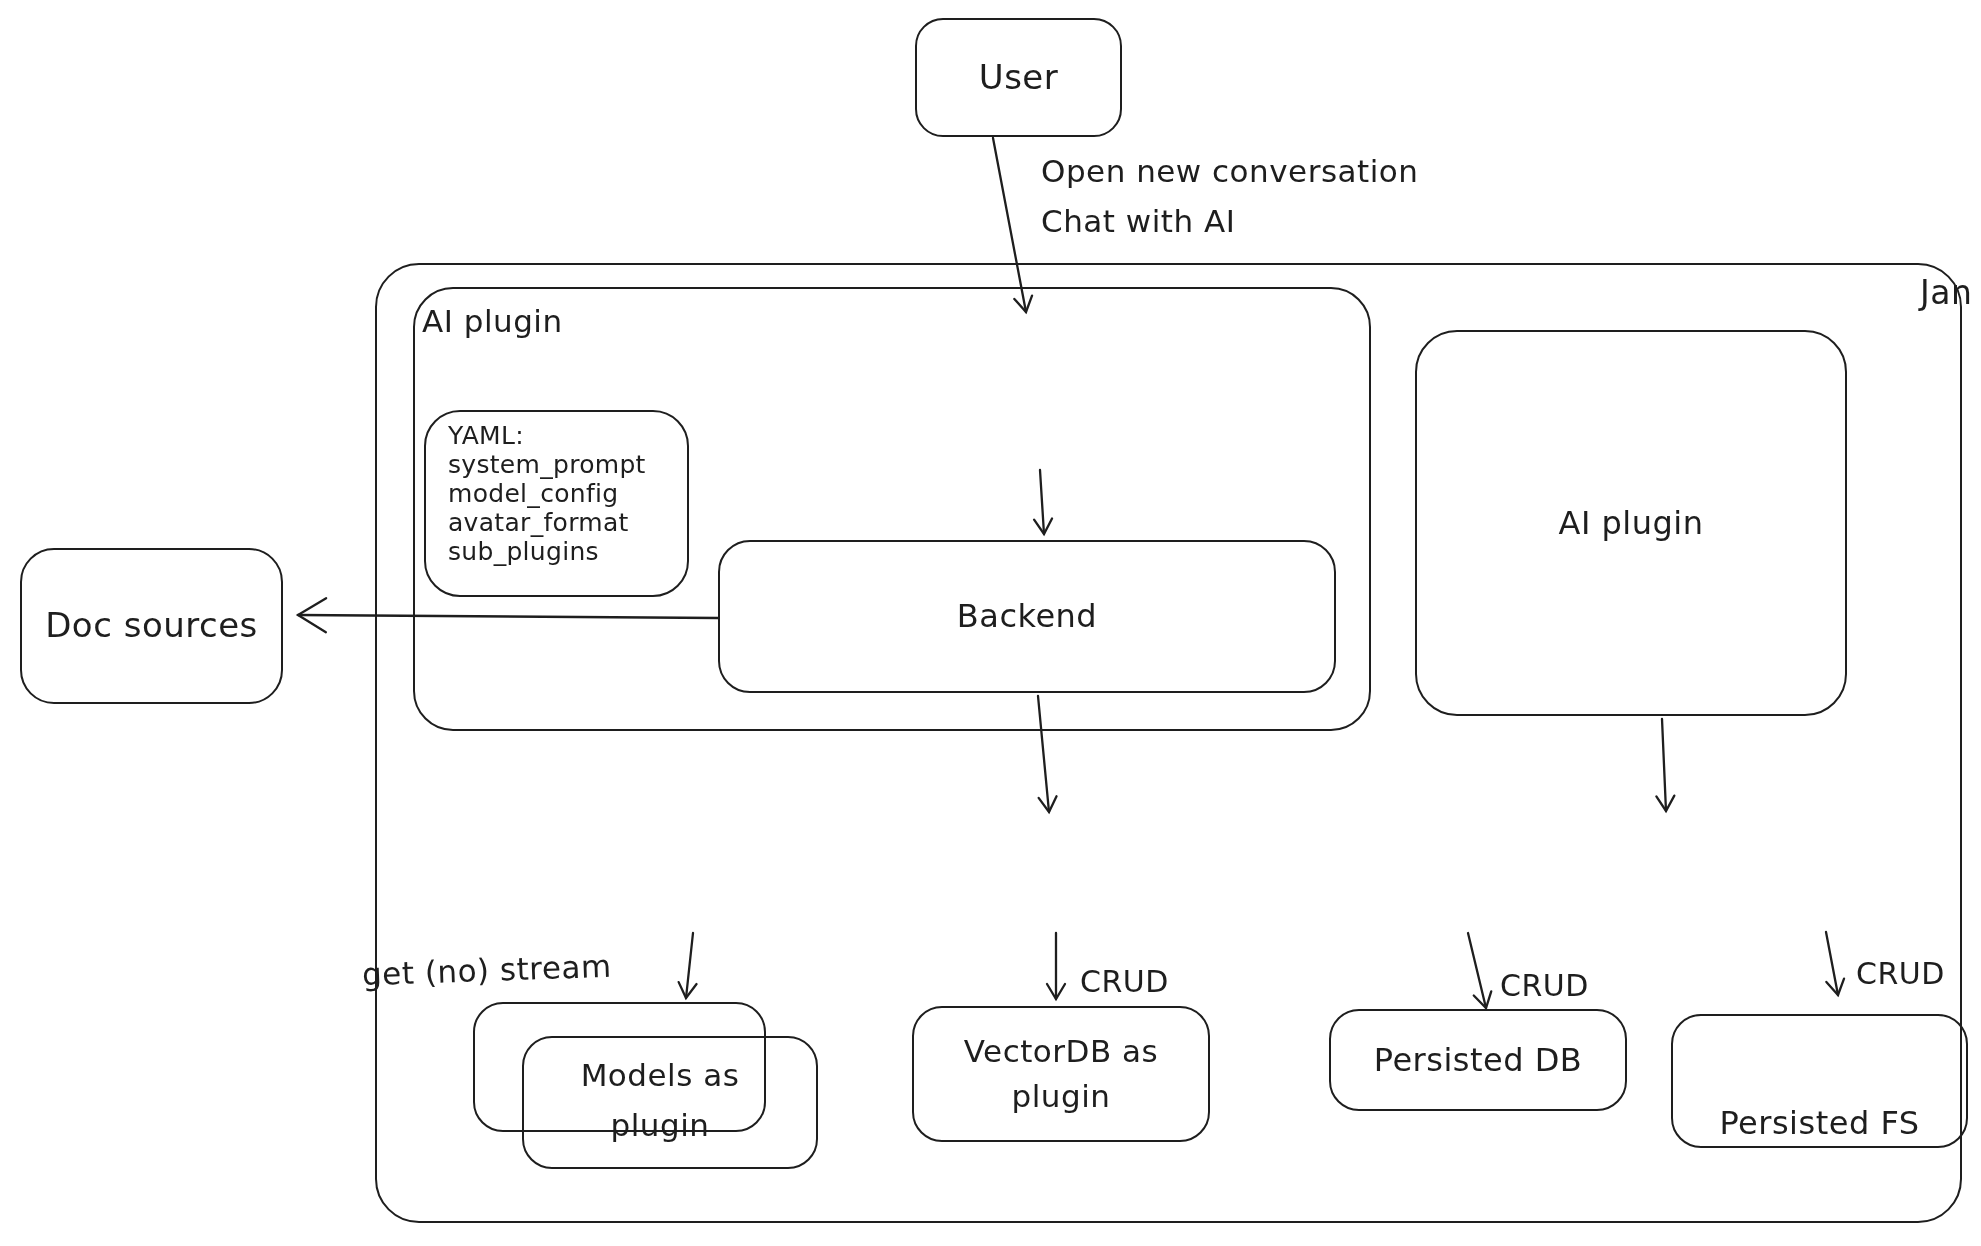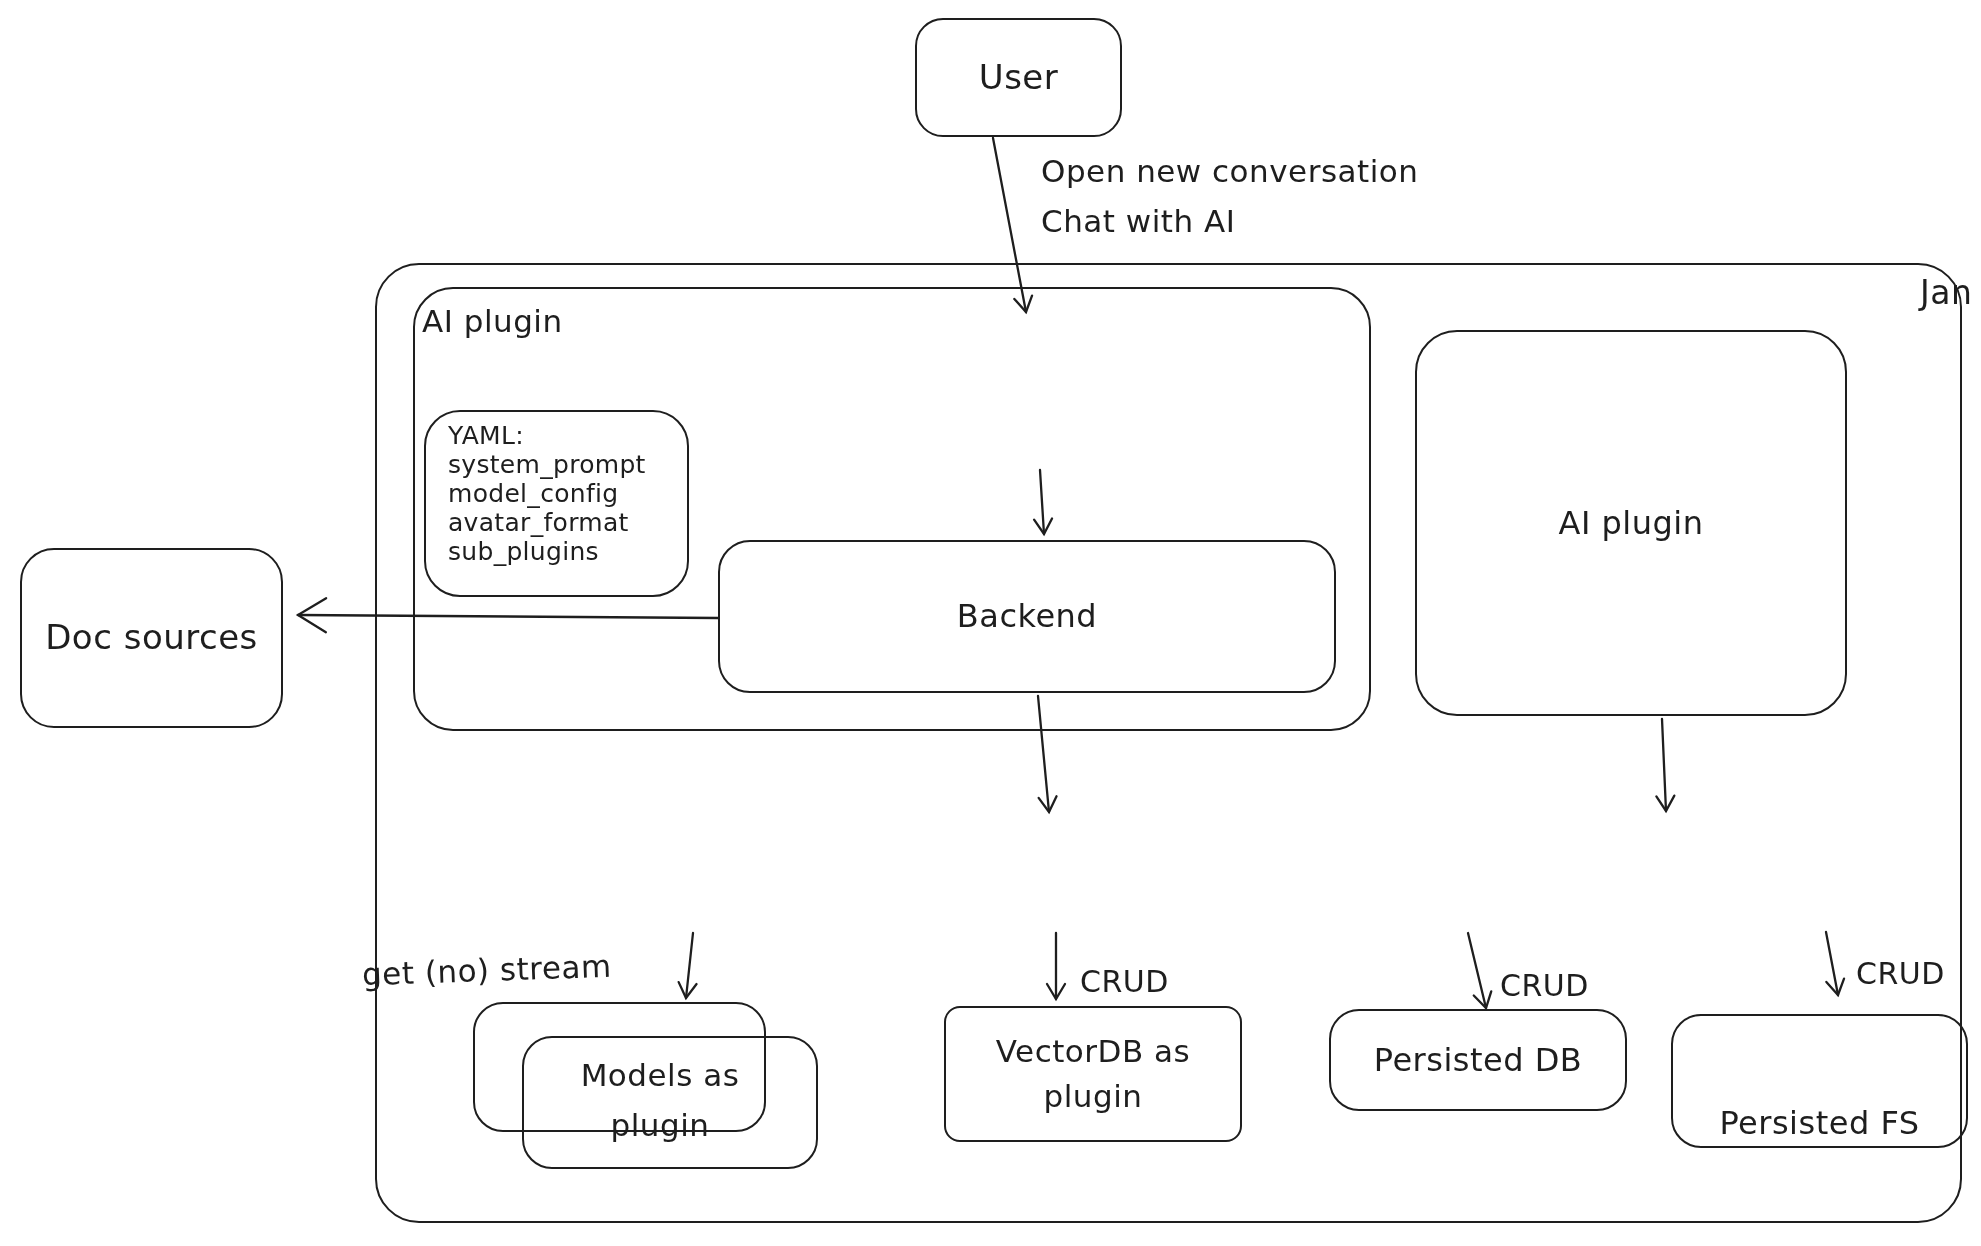--- a/index.html
+++ b/index.html
@@ -70,31 +70,31 @@
   </div>
 
   <div class="node" style="left:718px;top:540px;width:618px;height:153px;border-radius:32px;">
     <span class="node-label">Backend</span>
   </div>
 
   <div class="node" style="left:1415px;top:330px;width:432px;height:386px;border-radius:42px;">
     <span class="node-label">AI plugin</span>
   </div>
 
-  <div class="node" style="left:20px;top:548px;width:263px;height:180px;border-radius:34px;">
+  <div class="node" style="left:20px;top:548px;width:263px;height:156px;border-radius:34px;">
     <span class="node-label" style="font-size:34px;">Doc sources</span>
   </div>
 
 
   <div class="node" style="left:473px;top:1002px;width:293px;height:130px;border-radius:30px;"></div>
   <div class="node" style="left:522px;top:1036px;width:296px;height:133px;border-radius:30px;"></div>
   <div class="float-label node-label" style="left:495px;top:1050px;width:330px;text-align:center;">Models as
 plugin</div>
 
-  <div class="node" style="left:912px;top:1006px;width:298px;height:136px;border-radius:16px;margin-left:32px;">
+  <div class="node" style="left:912px;top:1006px;width:298px;height:136px;border-radius:30px;">
     <span class="node-label" style="font-size:31px;">VectorDB as
 plugin</span>
   </div>
 
   <div class="node" style="left:1329px;top:1009px;width:298px;height:102px;border-radius:30px;">
     <span class="node-label">Persisted DB</span>
   </div>
 
   <div class="node" style="left:1671px;top:1014px;width:297px;height:134px;border-radius:30px;align-items:flex-end;">
     <span class="node-label">Persisted FS</span>

